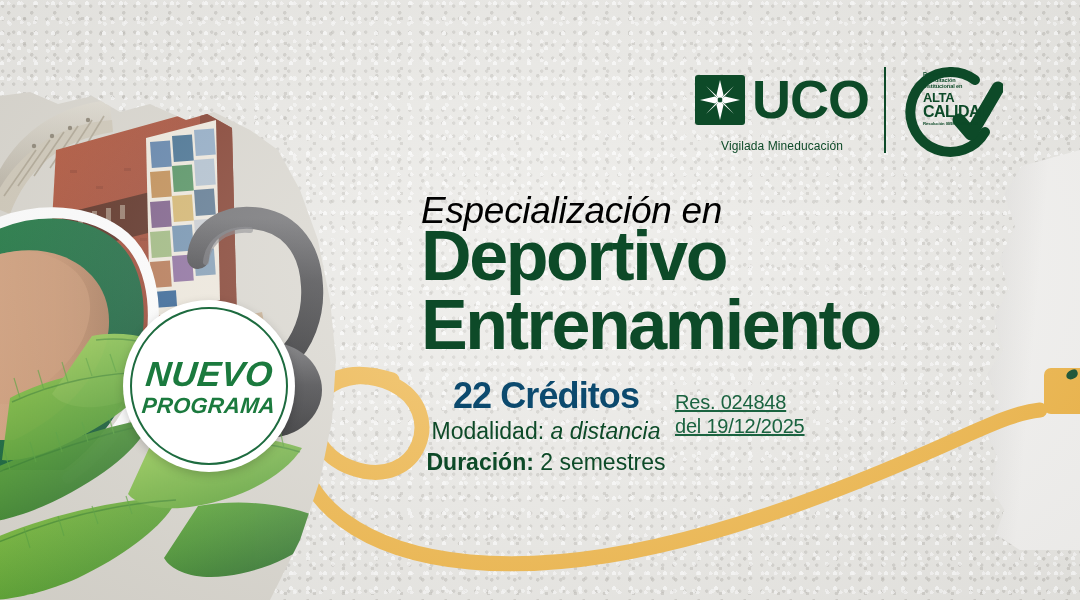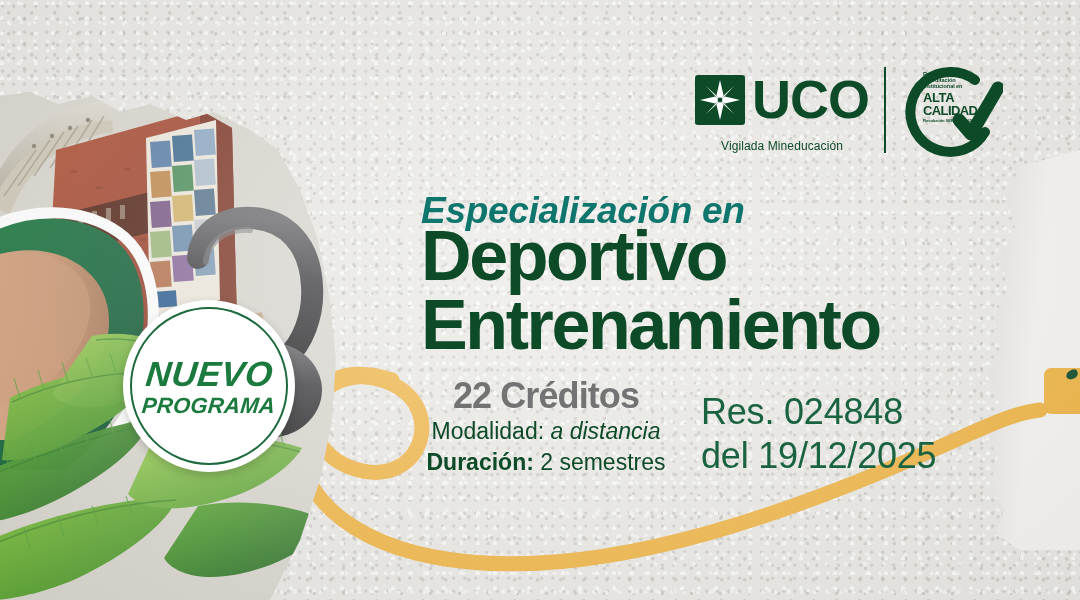--- a/index.html
+++ b/index.html
@@ -112,50 +112,50 @@
   }
   .uco-sub2 { font-size:12px; color:#0d4a28; letter-spacing:.1px; margin-top:14px; }
   .divider { width:2px; height:86px; background:#0d4a28; margin:0 13px 8px 15px; }
   .seal { position:relative; width:104px; height:96px; }
   .seal-txt {
     position:absolute; left:24px; top:6px; width:66px;
     text-align:left; color:#0d4a28; line-height:1.05;
   }
   .seal-small { font-size:5.6px; font-weight:bold; letter-spacing:-.1px; }
   .seal-alta { font-size:13px; font-weight:bold; letter-spacing:-.4px; margin-top:1px; }
-  .seal-cal  { font-size:13px; font-weight:bold; letter-spacing:-.6px; }
+  .seal-cal  { font-size:16px; font-weight:bold; letter-spacing:-.6px; }
   .seal-res  { font-size:4.2px; font-weight:bold; letter-spacing:-.1px; margin-top:1px; }
 
   
   .copy { position:absolute; left:421px; top:192px; z-index:5; }
   .pre {
-    font-size:37px; font-style:italic; color:#0f766e;
-    letter-spacing:-.3px; line-height:1;font-weight:bold;
+    font-size:37px; font-style:italic; color:#000000;
+    letter-spacing:-.3px; line-height:1;
   }
   .title {
     font-size:70px; font-weight:bold; color:#0d4a28;
     letter-spacing:-2.4px; line-height:.95; margin-top:2px;
   }
   .title2 { margin-top:-6px; }
 
   .facts { position:absolute; left:421px; top:378px; z-index:5; }
   .credits {
-    font-size:36px; font-weight:bold; color:#737373;
+    font-size:36px; font-weight:bold; color:#0c4a6e;
     letter-spacing:-.9px; line-height:1; text-align:center; width:250px;
   }
   .fact-line {
     font-size:23px; color:#0d4a28; line-height:1.18;
     text-align:center; width:250px; margin-top:4px; white-space:nowrap;
   }
   .fact-line b { font-weight:bold; }
   .fact-line i { font-style:italic;margin-top:44px; }
 
   .res {
-    position:absolute; left:701px; top:390px; z-index:5;
-    font-size:36px; color:#1a6340; line-height:1.22; letter-spacing:-.2px;
+    position:absolute; left:675px; top:390px; z-index:5;
+    font-size:20px; color:#1a6340; line-height:1.22; letter-spacing:-.2px;text-decoration:underline;
   }
 </style>
 </head>
 <body>
 
 <div id="banner">
 
   <div class="texture"></div>
 
   <div class="torn-paper"></div>

